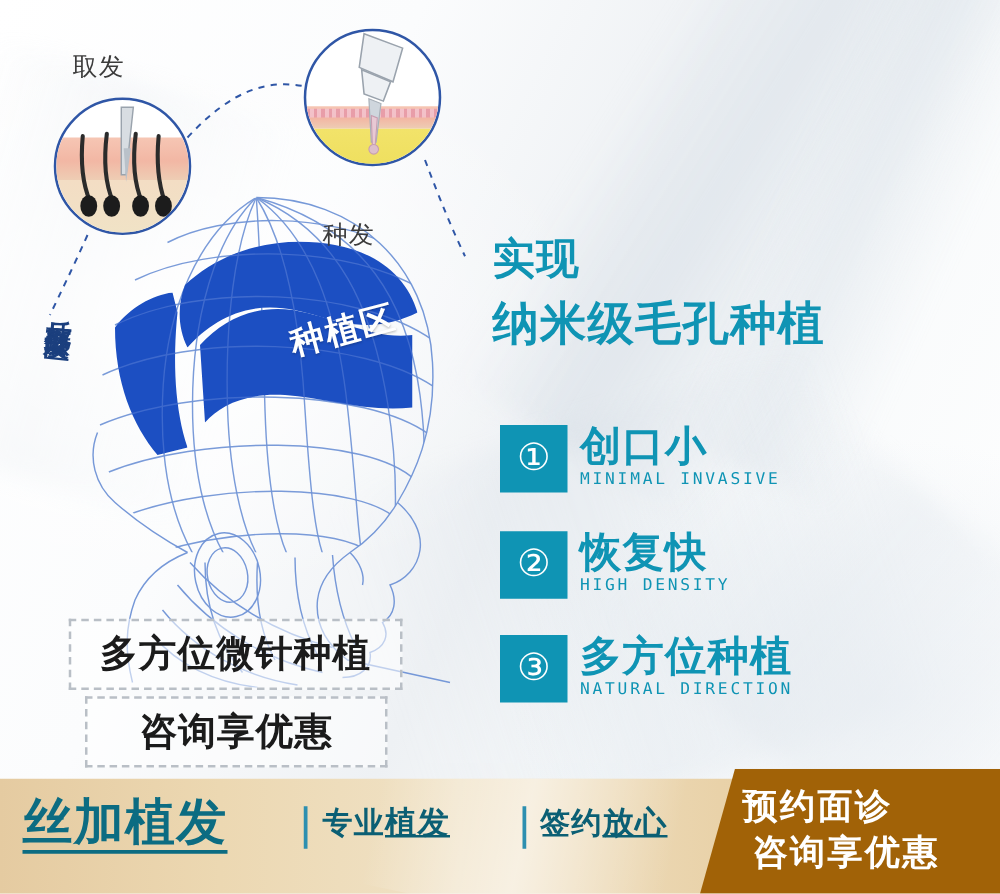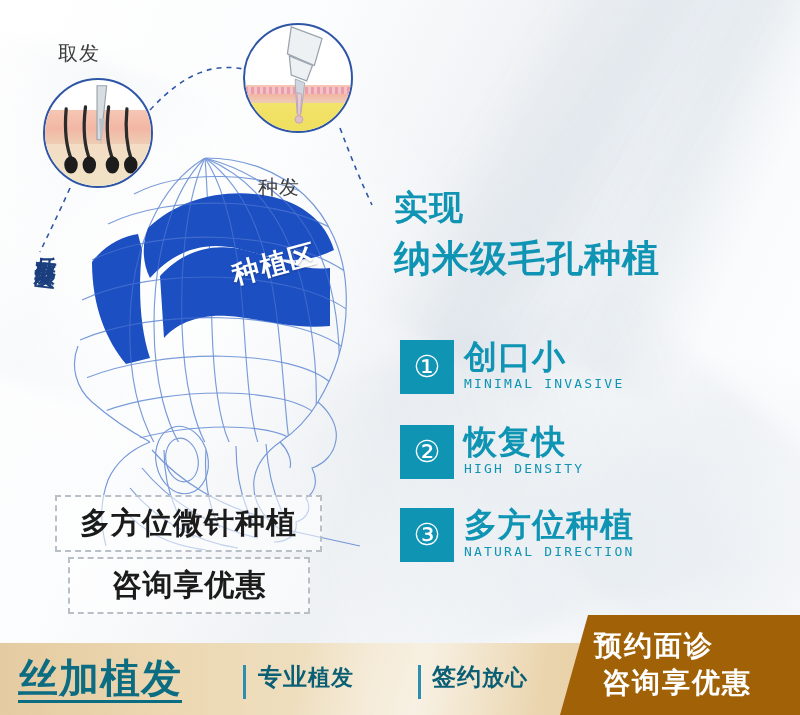--- a/index.html
+++ b/index.html
@@ -75,36 +75,36 @@
   .fen{font-size:13px;color:#0f94b4;letter-spacing:2.2px;font-family:"DejaVu Sans Mono","Liberation Mono",monospace;white-space:nowrap;margin-top:1px;}
 
   
   .pbox{position:absolute;border:2px dashed #b9bfc6;background:rgba(255,255,255,.55);
     display:flex;align-items:center;justify-content:center;}
   .pb1{left:55px;top:495px;width:263px;height:53px;}
   .pb2{left:68px;top:557px;width:238px;height:53px;}
   .pbox span{font-size:30px;font-weight:700;color:#1b1b1b;letter-spacing:1px;white-space:nowrap;}
 
   
-  .banner{position:absolute;left:0;bottom:0;width:800px;height:72px;
+  .banner{position:absolute;left:0;bottom:0;width:800px;height:92px;
     background:linear-gradient(90deg,#e5cba1 0%,#ecd8b2 22%,#f0e2c6 46%,#e9d2a9 72%,#e3c79c 100%);
     overflow:hidden;}
   .banner-shine{position:absolute;left:300px;top:-30px;width:240px;height:140px;
     background:linear-gradient(90deg,rgba(255,255,255,0),rgba(255,255,255,.55),rgba(255,255,255,0));
     transform:rotate(12deg);}
   .logo{position:absolute;left:18px;top:14px;font-size:40px;font-weight:700;
     color:#0c6c82;letter-spacing:1px;border-bottom:3px solid #0c6c82;padding-bottom:1px;line-height:1.05;white-space:nowrap;}
   .bar{position:absolute;width:3px;height:34px;background:#2d8fb0;top:22px;}
   .bar1{left:243px;}
   .bar2{left:418px;}
   .slogan{position:absolute;top:18px;color:#0b5f74;white-space:nowrap;font-weight:700;}
   .sl1{left:258px;}
   .sl2{left:432px;}
   .slogan .big{font-size:24px;letter-spacing:1px;}
-  .slogan .small{font-size:22px;letter-spacing:1px;}
+  .slogan .small{font-size:25px;letter-spacing:1px;text-decoration:underline;}
 
   .cta{position:absolute;right:0;bottom:0;width:240px;height:100px;background:#a16207;
     clip-path:polygon(28px 0,240px 0,240px 100px,0 100px);
     display:flex;flex-direction:column;justify-content:center;}
   .cta div{color:#ffffff;font-family:"Liberation Serif","DejaVu Serif",serif;
     font-weight:700;font-size:28px;letter-spacing:2px;line-height:1.32;white-space:nowrap;}
   .cta .l1{margin-left:34px;}
   .cta .l2{margin-left:42px;}
 </style>
 </head>

